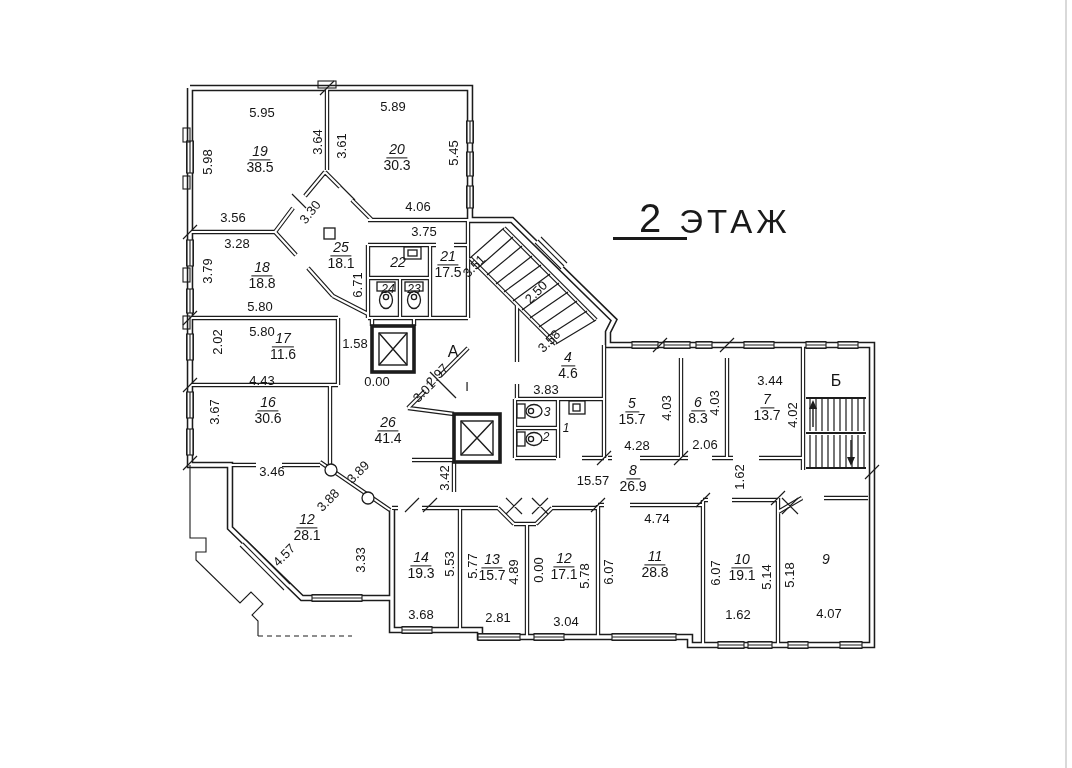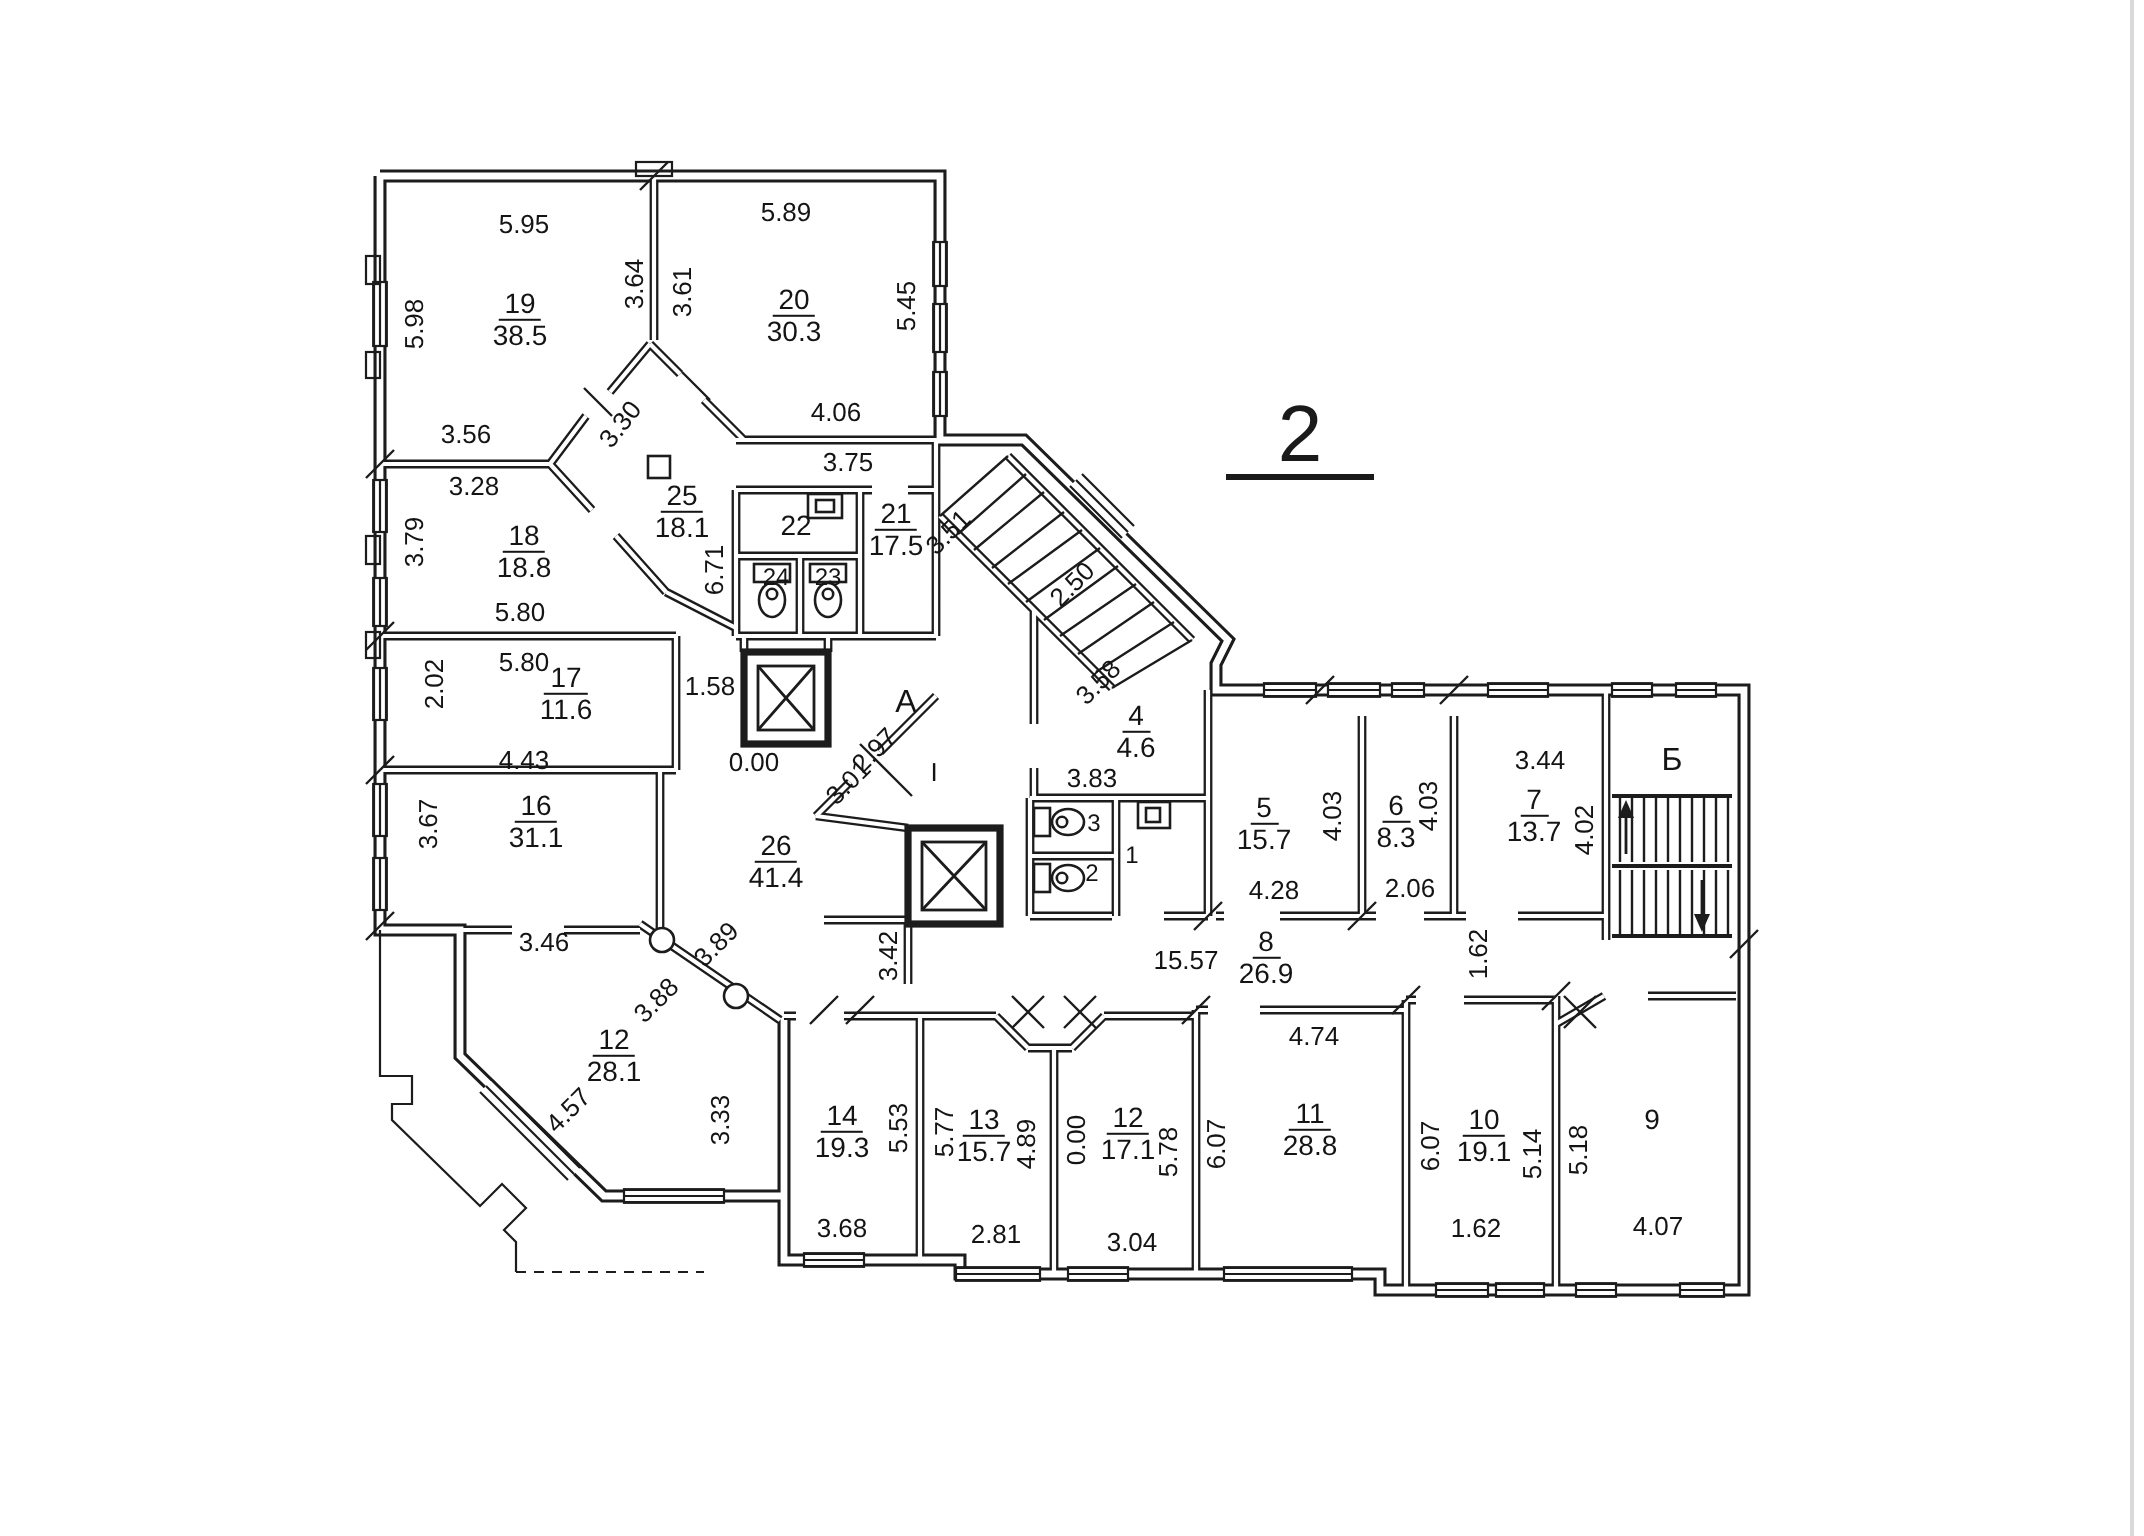--- a/index.html
+++ b/index.html
@@ -2,21 +2,21 @@
 <html><head>
 <meta charset="utf-8">
 <style>
   html,body{margin:0;padding:0;background:#fff;}
   .stage{position:relative;width:1072px;height:768px;background:#ffffff;overflow:hidden;
          font-family:"Liberation Sans",sans-serif;color:#1c1c1c;}
   .stage svg{position:absolute;left:0;top:0;}
   
   .room{position:absolute;transform:translate(-50%,-50%);text-align:center;line-height:1.08;
         font-size:14px;color:#141414;white-space:nowrap;}
-  .room .rn{display:inline-block;border-bottom:1.5px solid #141414;padding:0 3px;}
+  .room .rn{display:inline-block;border-bottom:1.5px solid #141414;padding:0 3px;font-style:italic;}
   .room .rn.nol{border-bottom:none;padding:0;}
   .room.sm{font-size:12px;}
   
   .dim{position:absolute;font-size:13px;color:#141414;white-space:nowrap;
        transform:translate(-50%,-50%);}
   .dim.v{transform:translate(-50%,-50%) rotate(-90deg);}
   .dim.d{transform:translate(-50%,-50%) rotate(-45deg);}
   .dim.d50{transform:translate(-50%,-50%) rotate(-52deg);}
   
   .axl{position:absolute;font-size:16px;color:#141414;transform:translate(-50%,-50%);}
@@ -155,35 +155,36 @@
     <rect x="183" y="268" width="7" height="14"></rect>
     <rect x="183" y="316" width="7" height="13"></rect>
     <rect x="318" y="81" width="18" height="7"></rect>
   </g>
 
   <line x1="1066" y1="0" x2="1066" y2="768" stroke="#d9d9d9" stroke-width="2"></line>
 </svg>
 
 <div class="t-num" style="left:650px;top:218px">2</div>
 <div class="t-line" style="left:613px;top:237px;width:74px;height:3px"></div>
+<div class="t-word" style="left:735px;top:222px">ЭТАЖ</div>
 
 <div class="axl" style="left:453px;top:352px">А</div>
 <div class="axl" style="left:836px;top:381px">Б</div>
 <div class="axl" style="left:467px;top:386px;font-size:13px">I</div>
 
 <div class="room" style="left:260px;top:160px"><div class="rn">19</div><div class="ra">38.5</div></div>
 <div class="room" style="left:397px;top:158px"><div class="rn">20</div><div class="ra">30.3</div></div>
 <div class="room" style="left:341px;top:256px"><div class="rn">25</div><div class="ra">18.1</div></div>
 <div class="room" style="left:398px;top:263px"><div class="rn nol">22</div></div>
 <div class="room" style="left:448px;top:265px"><div class="rn">21</div><div class="ra">17.5</div></div>
 <div class="room sm" style="left:388px;top:289px"><div class="rn nol">24</div></div>
 <div class="room sm" style="left:414px;top:289px"><div class="rn nol">23</div></div>
 <div class="room" style="left:262px;top:276px"><div class="rn">18</div><div class="ra">18.8</div></div>
 <div class="room" style="left:283px;top:347px"><div class="rn">17</div><div class="ra">11.6</div></div>
-<div class="room" style="left:268px;top:411px"><div class="rn">16</div><div class="ra">31.1</div></div>
+<div class="room" style="left:268px;top:411px"><div class="rn">16</div><div class="ra">30.6</div></div>
 <div class="room" style="left:388px;top:431px"><div class="rn">26</div><div class="ra">41.4</div></div>
 <div class="room" style="left:307px;top:528px"><div class="rn">12</div><div class="ra">28.1</div></div>
 <div class="room" style="left:568px;top:366px"><div class="rn">4</div><div class="ra">4.6</div></div>
 <div class="room sm" style="left:547px;top:412px"><div class="rn nol">3</div></div>
 <div class="room sm" style="left:546px;top:437px"><div class="rn nol">2</div></div>
 <div class="room sm" style="left:566px;top:428px"><div class="rn nol">1</div></div>
 <div class="room" style="left:632px;top:412px"><div class="rn">5</div><div class="ra">15.7</div></div>
 <div class="room" style="left:698px;top:411px"><div class="rn">6</div><div class="ra">8.3</div></div>
 <div class="room" style="left:767px;top:408px"><div class="rn">7</div><div class="ra">13.7</div></div>
 <div class="room" style="left:633px;top:479px"><div class="rn">8</div><div class="ra">26.9</div></div>

